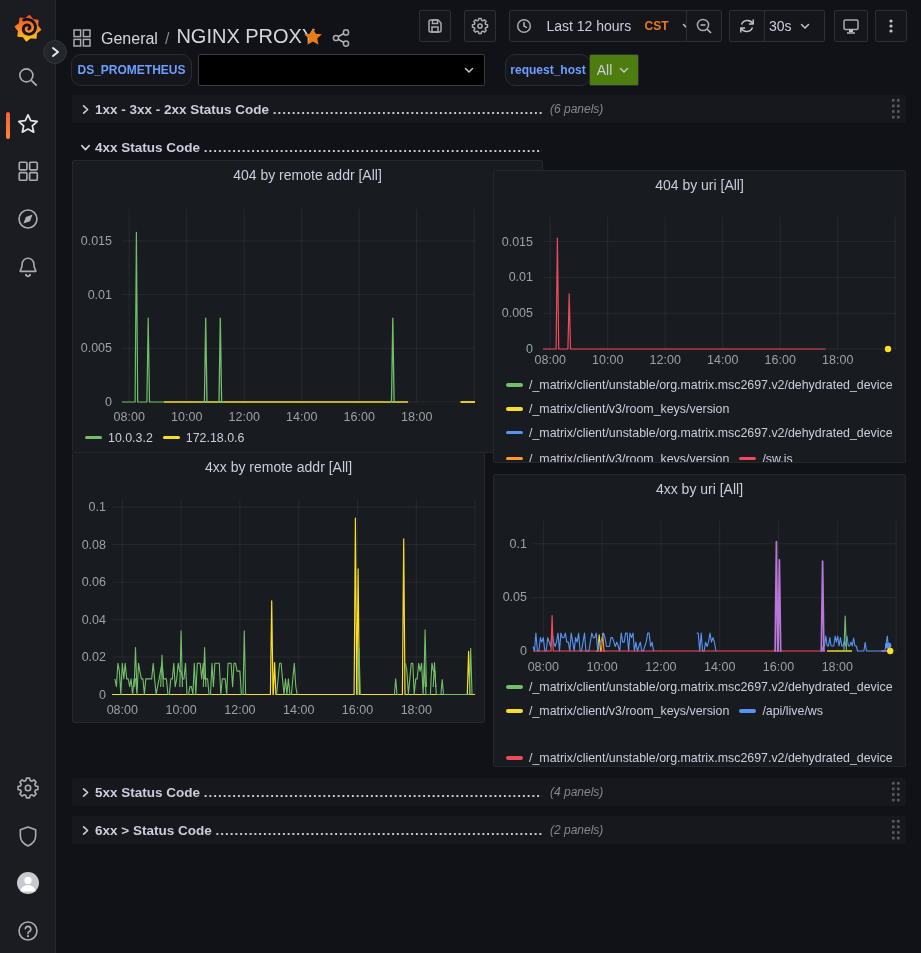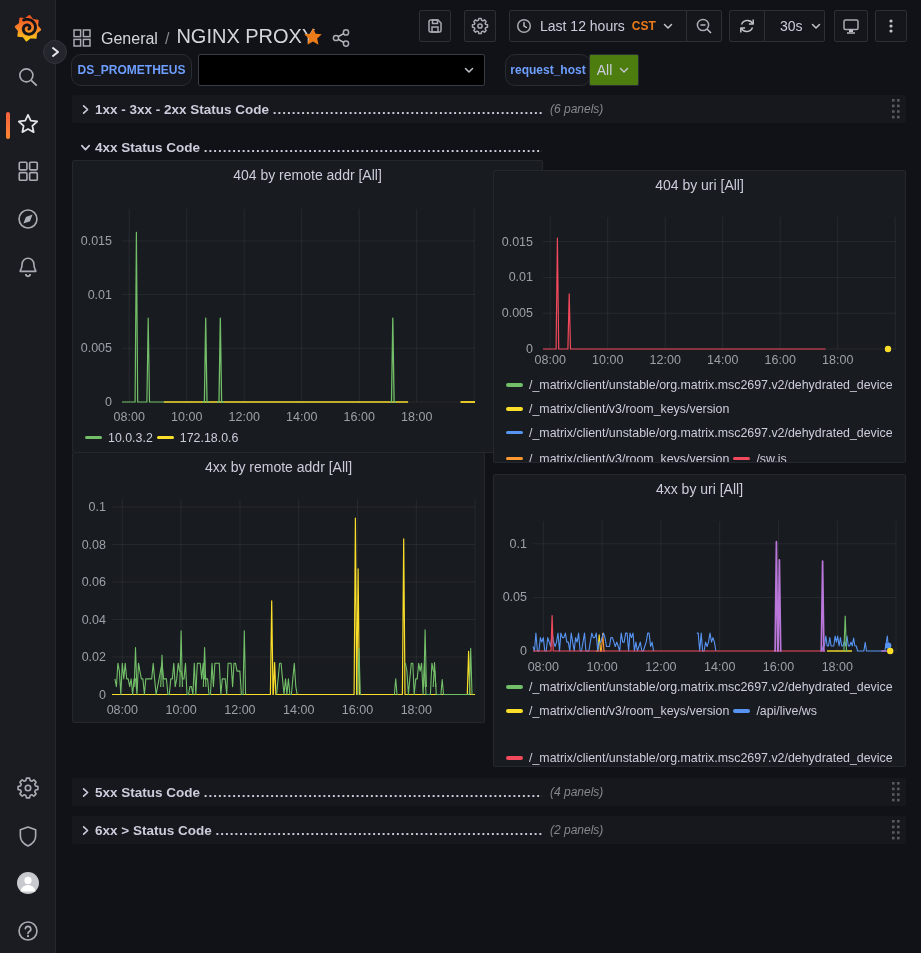--- a/index.html
+++ b/index.html
@@ -23,21 +23,21 @@
 .rchev{margin-left:7px;flex:0 0 auto}
 .rtitlewrap{margin-left:3px;width:447px;overflow:hidden;white-space:nowrap;font-size:13.5px;font-weight:bold}
 .rdots{letter-spacing:1px}
 .rcount{margin-left:8px;font-size:12px;font-style:italic;color:#85868e;white-space:nowrap}
 .rhandle{position:absolute;right:6px;top:4px}
 
 .panel{position:absolute;background:#181b1f;border:1px solid #25272e;border-radius:2px;overflow:hidden}
 .ptitle{position:absolute;top:6px;left:0;right:0;text-align:center;font-size:14px;font-weight:500;color:#ccccdc}
 .legend{position:absolute;left:12px;right:0;height:17px;display:flex;align-items:center;overflow:hidden;white-space:nowrap}
 .ld{flex:0 0 auto;width:17px;height:3.5px;border-radius:2px;margin-right:6px}
-.lt{font-size:12.4px;color:#ccccdc;margin-right:4px}
+.lt{font-size:12.4px;color:#ccccdc;margin-right:10px}
 .ic{stroke:#a8abb3;fill:none;stroke-width:1.5}
 </style></head><body>
 <div id="root">
     <div id="sidebar">
       <div class="sic" style="top:30px"><svg width="30" height="30" viewBox="0 0 30 30" style="">
           <defs>
             <linearGradient id="gl" x1="0" y1="0" x2="0" y2="1">
               <stop offset="0" stop-color="#f2511f"></stop>
               <stop offset="0.5" stop-color="#f8822a"></stop>
               <stop offset="1" stop-color="#fbcd18"></stop>
@@ -123,21 +123,21 @@
           <rect x="6" y="10" width="6" height="5" class="ic" stroke="#c2c4cb" stroke-width="1.4"></rect>
           <rect x="6.5" y="3" width="5" height="3.5" class="ic" stroke="#c2c4cb" stroke-width="1.4"></rect>
         </svg>
       </div>
       <div class="btn" style="left:408px;width:32px">
         <svg width="18" height="18" viewBox="0 0 18 18" style="">
           <circle cx="9" cy="9" r="2.1" class="ic" stroke="#c2c4cb" stroke-width="1.4"></circle>
           <path d="M7.37,3.33 L7.81,1.49 L10.19,1.49 L10.63,3.33 L11.86,3.84 L13.47,2.85 L15.15,4.53 L14.16,6.14 L14.67,7.37 L16.51,7.81 L16.51,10.19 L14.67,10.63 L14.16,11.86 L15.15,13.47 L13.47,15.15 L11.86,14.16 L10.63,14.67 L10.19,16.51 L7.81,16.51 L7.37,14.67 L6.14,14.16 L4.53,15.15 L2.85,13.47 L3.84,11.86 L3.33,10.63 L1.49,10.19 L1.49,7.81 L3.33,7.37 L3.84,6.14 L2.85,4.53 L4.53,2.85 L6.14,3.84 Z" class="ic" stroke="#c2c4cb" stroke-width="1.4" stroke-linejoin="round"></path>
         </svg>
       </div>
-      <div class="btn" style="left:453px;width:186px;justify-content:flex-start;padding-left:6px">
+      <div class="btn" style="left:453px;width:186px;justify-content:space-between;padding-left:6px">
         <svg width="16" height="16" viewBox="0 0 16 16" style="">
           <circle cx="8" cy="8" r="6.3" class="ic" stroke="#c2c4cb" stroke-width="1.4"></circle>
           <path d="M8 4.5 V8 L10.5 9.5" fill="none" stroke="#c2c4cb" stroke-width="1.4" stroke-linecap="round"></path>
         </svg>
         <span style="margin-left:8px;font-size:14px;color:#ccccdc">Last 12 hours</span>
         <span style="margin-left:7px;font-size:12px;font-weight:bold;color:#eb7b18">CST</span>
         <svg width="14" height="14" viewBox="0 0 14 14" style="margin-left:5px">
           <path d="M3.5 5.5 L7 9 L10.5 5.5" fill="none" stroke="#c2c4cb" stroke-width="1.5" stroke-linecap="round" stroke-linejoin="round"></path>
         </svg>
       </div>
@@ -150,21 +150,21 @@
       </div>
       <div class="btn" style="left:673px;width:96px;justify-content:flex-start">
         <div style="width:35px;display:flex;justify-content:center;border-right:1px solid #2d2f36;height:100%;align-items:center">
           <svg width="18" height="18" viewBox="0 0 18 18" style="">
             <path d="M14.8 6.6 A6.3 6.3 0 0 0 3.5 7.6" fill="none" stroke="#c2c4cb" stroke-width="1.5"></path>
             <path d="M15.2 2.6 V6.9 H10.9" fill="none" stroke="#c2c4cb" stroke-width="1.5" stroke-linejoin="round"></path>
             <path d="M3.2 11.4 A6.3 6.3 0 0 0 14.5 10.4" fill="none" stroke="#c2c4cb" stroke-width="1.5"></path>
             <path d="M2.8 15.4 V11.1 H7.1" fill="none" stroke="#c2c4cb" stroke-width="1.5" stroke-linejoin="round"></path>
           </svg>
         </div>
-        <span style="margin-left:15px;font-size:14px;color:#ccccdc">30s</span>
+        <span style="margin-left:4px;font-size:14px;color:#ccccdc">30s</span>
         <svg width="14" height="14" viewBox="0 0 14 14" style="margin-left:6px">
           <path d="M3.5 5.5 L7 9 L10.5 5.5" fill="none" stroke="#c2c4cb" stroke-width="1.5" stroke-linecap="round" stroke-linejoin="round"></path>
         </svg>
       </div>
       <div class="btn" style="left:778px;width:34px">
         <svg width="18" height="18" viewBox="0 0 18 18" style="">
           <rect x="2" y="3" width="14" height="9.5" rx="1.5" class="ic" stroke="#c2c4cb" stroke-width="1.4"></rect>
           <rect x="7" y="12.5" width="4" height="2.5" fill="#c2c4cb"></rect>
           <line x1="5" y1="16" x2="13" y2="16" stroke="#c2c4cb" stroke-width="1.4"></line>
         </svg>

